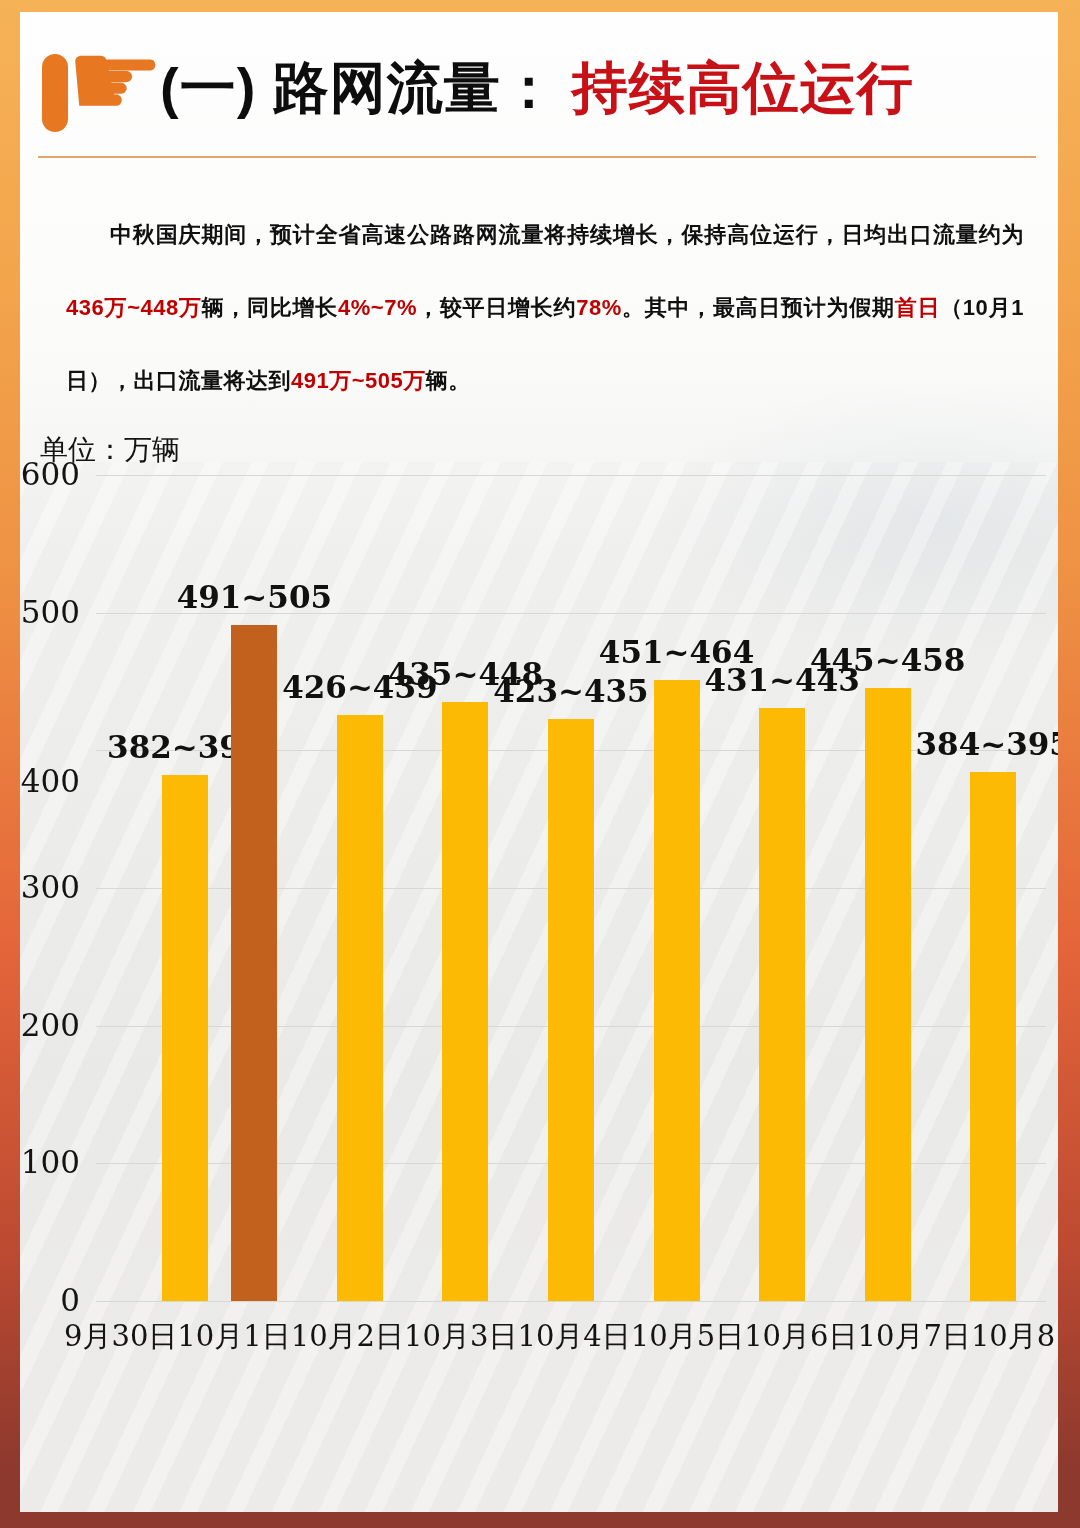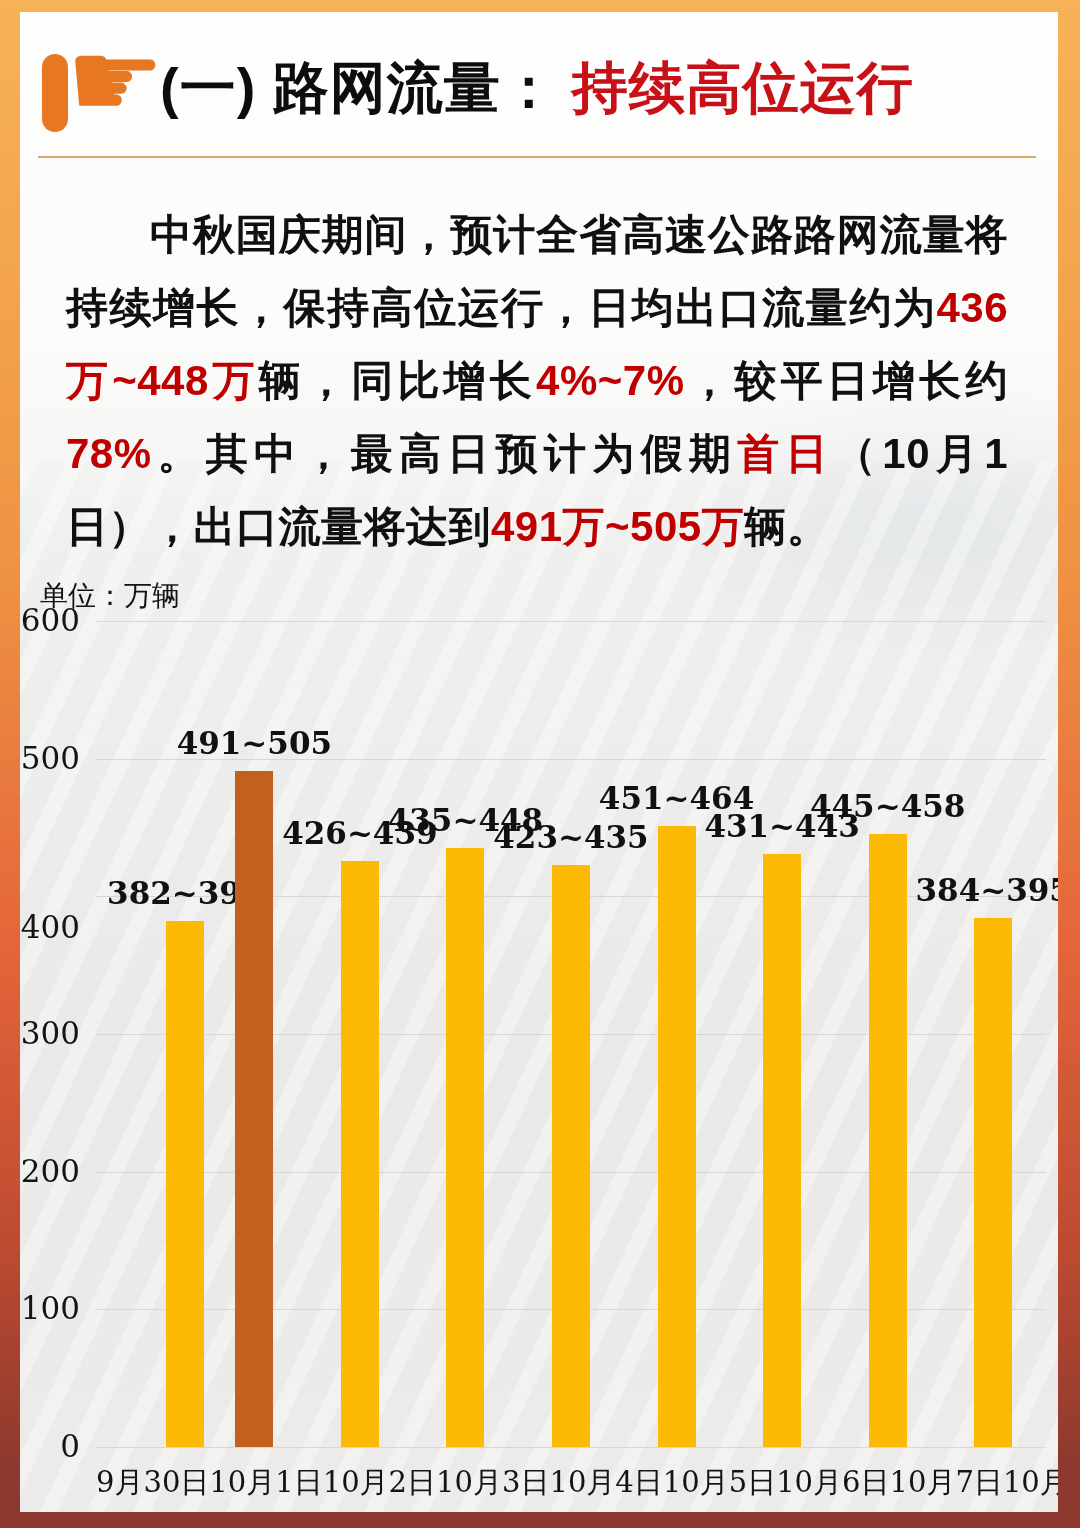--- a/index.html
+++ b/index.html
@@ -32,37 +32,37 @@
   .header{ position:relative; z-index:2; display:flex; align-items:center; padding:24px 18px 0 20px; }
   .icon-wrap{ position:relative; width:120px; height:106px; flex:none; }
   .icon-bar{ position:absolute; left:2px; top:18px; width:26px; height:78px; border-radius:13px; background:#e87722; }
   .hand{ position:absolute; left:26px; top:-16px; font-size:110px; line-height:120px; color:#e87722;
          font-family:"DejaVu Sans", sans-serif; }
   .title{ font-size:56px; font-weight:800; color:#0d0d0d; letter-spacing:1px; white-space:nowrap; }
   .title .red{ color:#c81017; margin-left:14px; }
   .underline{ position:relative; z-index:2; margin:14px 22px 0 18px; height:2px; background:#d9974f; opacity:.85; }
   
   .para{
-    position:relative; z-index:2; margin:40px 50px 0 46px;
-    font-size:42px; line-height:73px; font-weight:600; color:#101010;
+    position:relative; z-index:2; margin:40px 34px 0 46px;
+    font-size:22px; line-height:73px; font-weight:600; color:#101010;
     text-align:justify; text-indent:2em; letter-spacing:.5px;
   }
   .para .red{ color:#c00000; font-weight:800; }
   
   .unit{ position:relative; z-index:2; margin:14px 0 0 20px; font-family:var(--serif); font-size:28px; color:#141414; }
   .chart{ position:relative; z-index:2; margin:6px 12px 0 0; }
   .plot{ position:relative; margin-left:76px; height:826px; }
   .gridline{ position:absolute; left:0; right:0; height:1px; background:#d7d7d3; }
   .y-tick{ position:absolute; right:calc(100% + 16px); width:64px; text-align:right;
            font-family:var(--serif); font-size:31px; color:#141414; }
-  .bar-col{ position:absolute; bottom:0; width:38px; transform:translateX(-50%); }
+  .bar-col{ position:absolute; bottom:0; width:46px; transform:translateX(-50%); }
   .bar-fill{ position:absolute; inset:0; }
   .bar-label{ position:absolute; bottom:calc(100% + 10px); left:50%; transform:translateX(-50%);
               white-space:nowrap; font-family:var(--serif); font-weight:700; font-size:31px; color:#111; }
-  .x-labels{ display:flex; margin-left:76px; padding-top:16px; }
+  .x-labels{ display:flex; margin-left:44px; padding-top:16px; }
   .x-label{ flex:1; text-align:center; font-family:var(--serif); font-size:29px; color:#141414; white-space:nowrap; }
 </style>
 </head>
 <body>
 
 <div class="page">
   <div class="content">
 
     <div class="header">
       <div class="icon-wrap">

